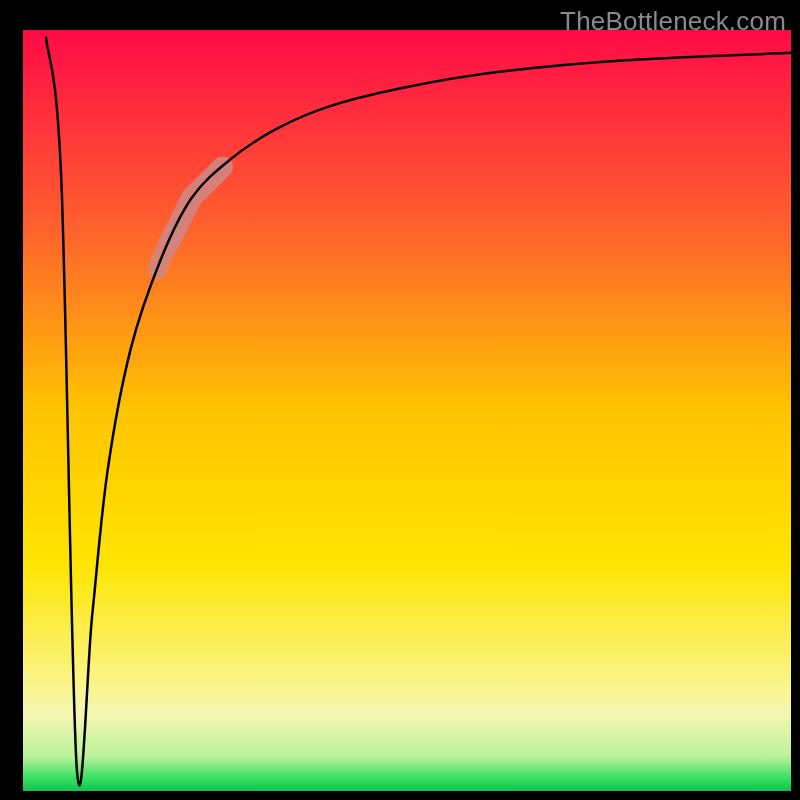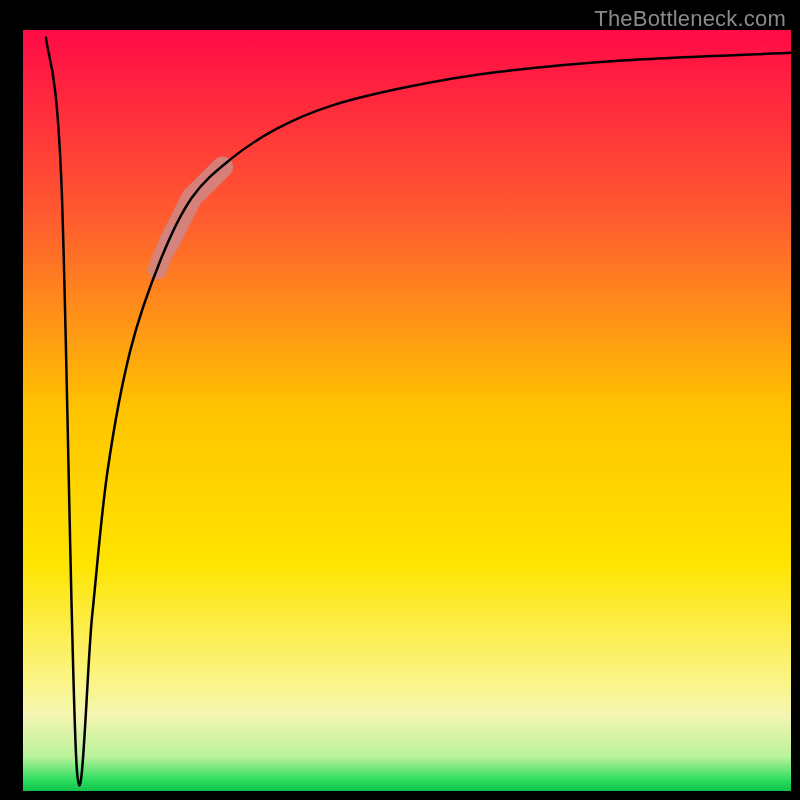--- a/index.html
+++ b/index.html
@@ -15,21 +15,21 @@
     width: 800px;
     height: 800px;
     position: relative;
     background: #000;
   }
   .watermark {
     position: absolute;
     top: 6px;
     right: 14px;
     color: #8a8a8a;
-    font-size: 22px;
+    font-size: 26px;
     font-weight: 500;
     letter-spacing: 0.2px;
     z-index: 20;
   }
   svg {
     display: block;
   }
 </style>
 </head>
 <body>

